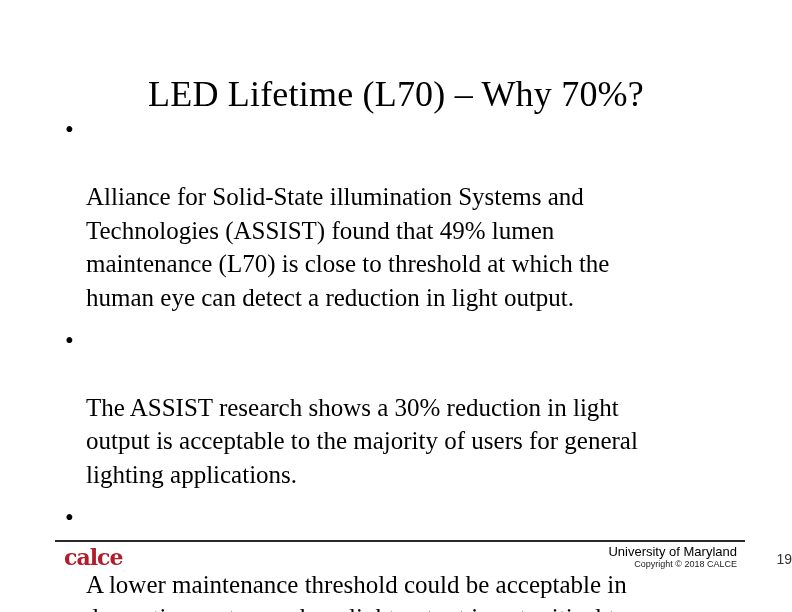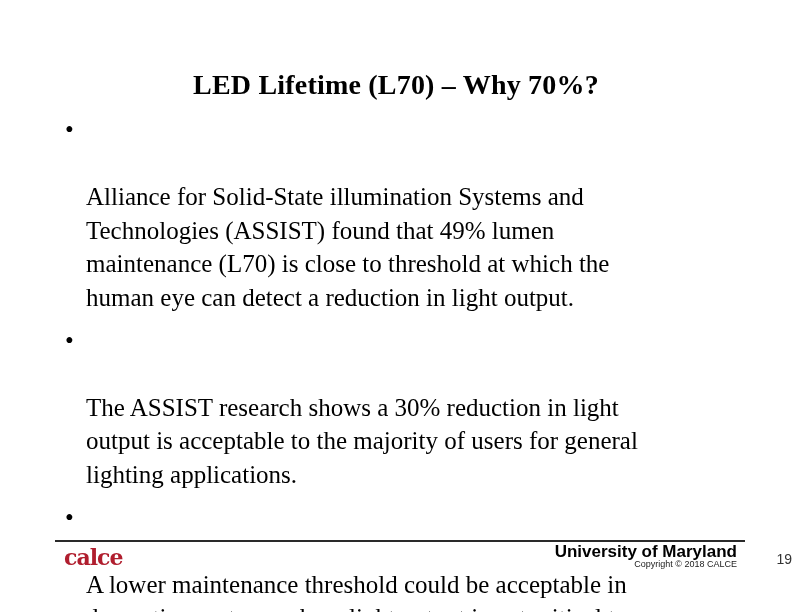--- a/index.html
+++ b/index.html
@@ -15,22 +15,22 @@
     overflow: hidden;
     font-family: "Liberation Serif", serif;
     color: #000000;
   }
   .slide-title {
     position: absolute;
     top: 49px;
     left: 0;
     right: 0;
     text-align: center;
-    font-size: 28px;
-    font-weight: bold;
+    font-size: 36px;
+    font-weight: normal;
     line-height: 1.2;
     letter-spacing: 0.2px;
     color: #000000;
   }
   .bullet-list {
     position: absolute;
     top: 113px;
     left: 64px;
     width: 706px;
     list-style: none;
@@ -95,22 +95,22 @@
     color: #333333;
   }
   .footer-right {
     position: absolute;
     right: 55px;
     top: 544px;
     text-align: right;
     font-family: "Liberation Sans", sans-serif;
   }
   .university-name {
-    font-size: 17px;
-    font-weight: bold;
+    font-size: 13px;
+    font-weight: normal;
     color: #000000;
     line-height: 15px;
     padding-left: 20px;
   }
   .copyright-text {
     font-size: 9px;
     color: #222222;
     line-height: 11px;
   }
 </style>

